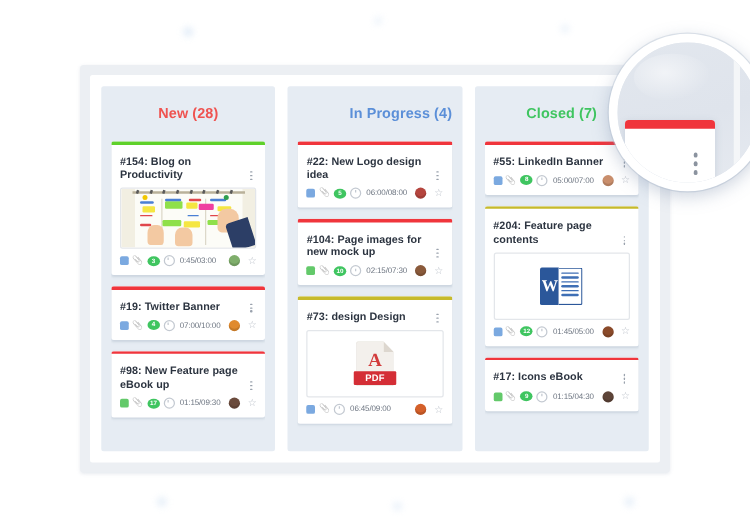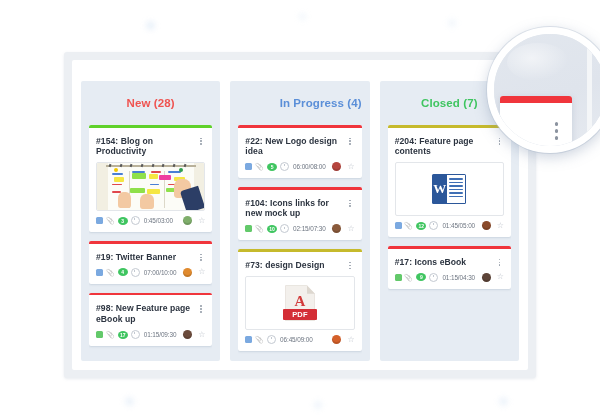--- a/index.html
+++ b/index.html
@@ -29,21 +29,20 @@
     display:flex;gap:10px;
   }
   .column{
     flex:1 1 0;
     background:#e6ecf3;
     border-radius:2px;
     display:flex;flex-direction:column;
     padding:0 8px;
     position:relative;
     overflow:hidden;
-    margin-top:12px;
   }
   .col-header{
     height:44px;line-height:44px;
     text-align:center;
     font-size:11.5px;
     font-weight:600;
     letter-spacing:.1px;
     flex:0 0 auto;
   }
   .col-body{flex:1 1 auto;display:flex;flex-direction:column;gap:9px;overflow:hidden;}
@@ -51,21 +50,21 @@
   
   .card{
     background:#ffffff;
     border-radius:2px;
     box-shadow:0 1px 2px rgba(110,130,155,.22);
     overflow:hidden;
     flex:0 0 auto;
   }
   .card-bar{height:2.5px;width:100%;}
   .card-title{
-    display:flex;align-items:flex-start;
+    display:flex;align-items:flex-end;
     padding:8px 7px 6px 7px;
     font-size:8.6px;
     font-weight:700;
     color:#2c3440;
     line-height:1.2;
     letter-spacing:.05px;
   }
   .card-title .t{flex:1 1 auto;}
   .kebab{
     flex:0 0 auto;width:9px;
@@ -322,21 +321,21 @@
                 <span class="clock"></span>
                 <span class="mtime">06:00/08:00</span>
                 <span class="spacer"></span>
                 <span class="avatar" style="background: rgb(181, 69, 62);"></span>
                 <span class="star">☆</span>
               </div>
             </div>
             <div class="card">
               <div class="card-bar" style="background: rgb(240, 53, 60);"></div>
               <div class="card-title">
-                <span class="t">#104: Icons links for new mock up</span>
+                <span class="t">#104: Page images for new mock up</span>
                 <span class="kebab">
                   <i></i>
                   <i></i>
                   <i></i>
                 </span>
               </div>
               <div class="meta">
                 <span class="mi sq-green"></span>
                 <span class="clip" style="filter: grayscale(1); opacity: 0.55;">📎</span>
                 <span class="badge" style="background: rgb(63, 197, 96);">10</span>
@@ -373,20 +372,41 @@
                 <span class="spacer"></span>
                 <span class="avatar" style="background: rgb(212, 96, 42);"></span>
                 <span class="star">☆</span>
               </div>
             </div>
           </div>
         </div>
         <div class="column">
           <div class="col-header" style="color: rgb(63, 197, 96);">Closed (7)</div>
           <div class="col-body">
+            <div class="card">
+              <div class="card-bar" style="background: rgb(240, 53, 60);"></div>
+              <div class="card-title">
+                <span class="t">#55: LinkedIn Banner</span>
+                <span class="kebab">
+                  <i></i>
+                  <i></i>
+                  <i></i>
+                </span>
+              </div>
+              <div class="meta">
+                <span class="mi sq-blue"></span>
+                <span class="clip" style="filter: grayscale(1); opacity: 0.55;">📎</span>
+                <span class="badge" style="background: rgb(63, 197, 96);">8</span>
+                <span class="clock"></span>
+                <span class="mtime">05:00/07:00</span>
+                <span class="spacer"></span>
+                <span class="avatar" style="background: rgb(201, 142, 108);"></span>
+                <span class="star">☆</span>
+              </div>
+            </div>
             <div class="card">
               <div class="card-bar" style="background: rgb(198, 186, 44);"></div>
               <div class="card-title">
                 <span class="t">#204: Feature page contents</span>
                 <span class="kebab">
                   <i></i>
                   <i></i>
                   <i></i>
                 </span>
               </div>

